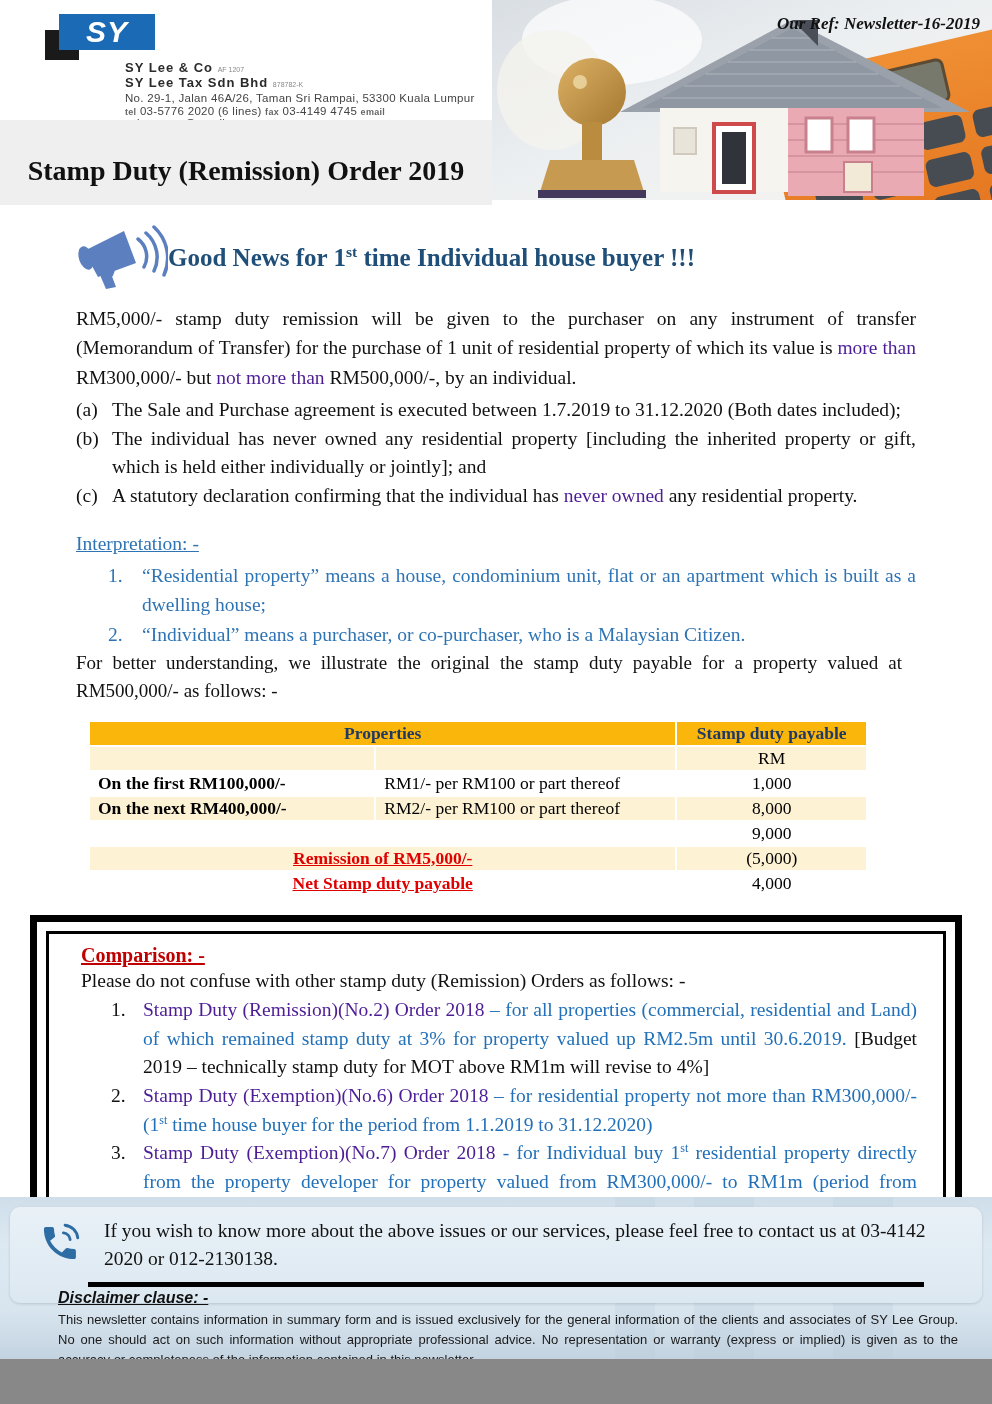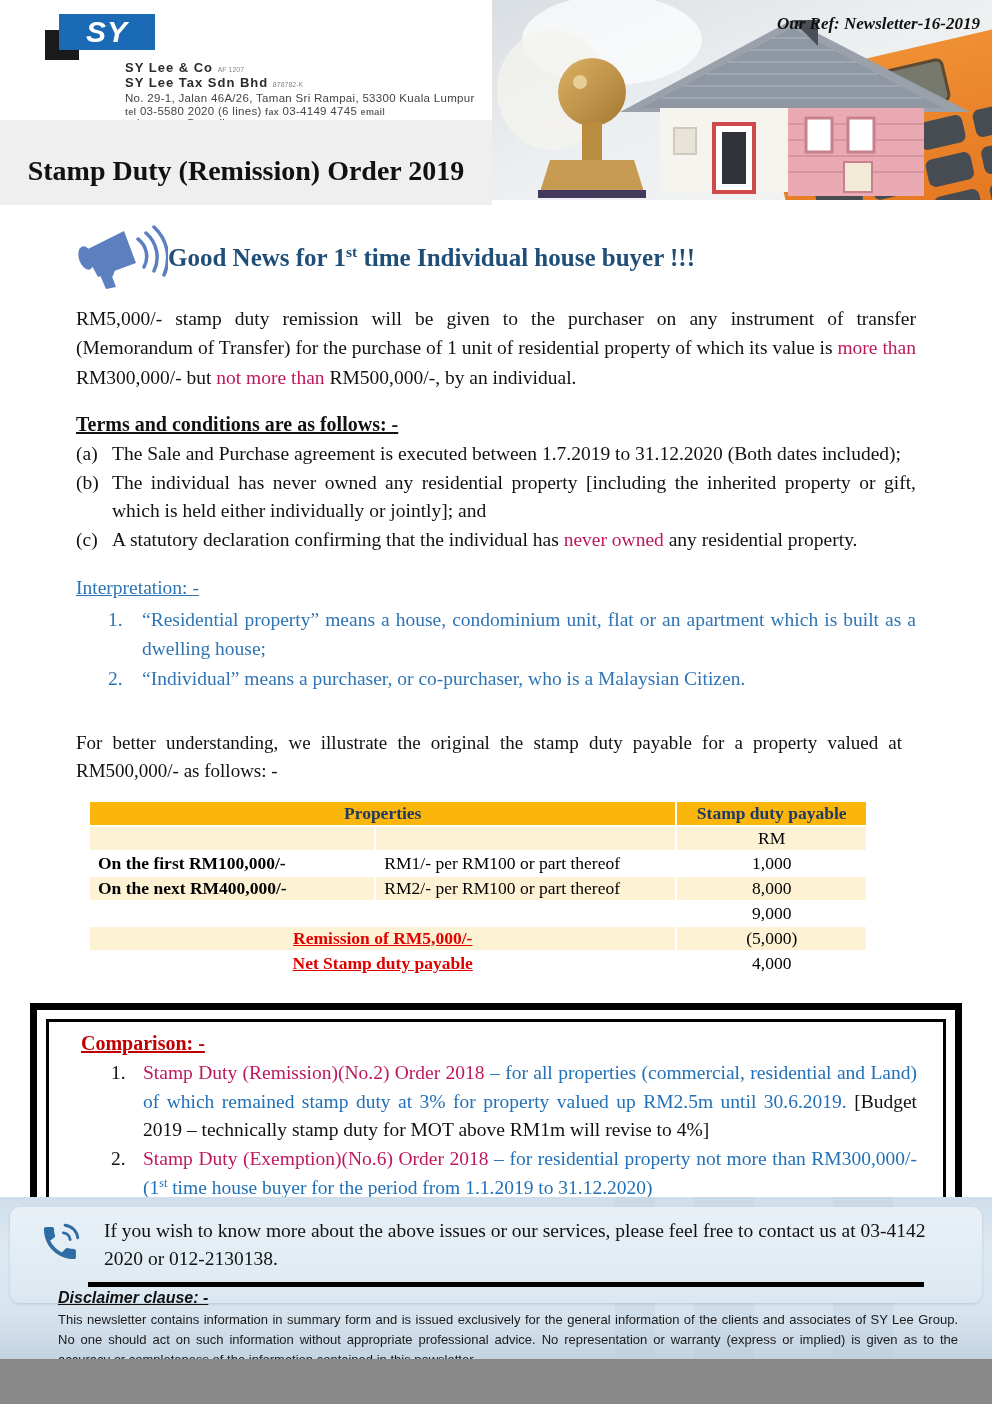--- a/index.html
+++ b/index.html
@@ -35,48 +35,48 @@
   .hero-photo { display:block; width:500px; height:200px; }
   .our-ref { position:absolute; top:14px; right:12px; font-size:17px; font-weight:bold;
     font-style:italic; color:#111; }
   
   .body-content { padding:0 76px; }
   .good-news-row { display:flex; align-items:center; gap:0; margin-top:20px; }
   .megaphone { width:92px; height:66px; flex:0 0 auto; }
   .good-news-heading { font-size:25px; font-weight:bold; color:#1f4e79; }
   sup { font-size:0.62em; }
   .para { font-size:19.5px; line-height:1.5; text-align:justify; color:#111; margin-top:13px; }
-  .red { color:#be185d; }
+  .red { color:#4c1d95; }
   .terms-heading { margin-top:21px; font-size:20px; font-weight:bold; color:#111;
     text-decoration:underline; }
   .hang-item { display:grid; grid-template-columns:36px 1fr; font-size:19.5px; line-height:1.48;
     color:#111; }
   .hang-item .txt { text-align:justify; }
   .terms-list { margin-top:4px; }
   .interp { margin-top:22px; }
   .interp-heading { font-size:19.5px; color:#2e74b5; text-decoration:underline; }
   .interp-list { margin-top:6px; margin-left:32px; }
   .interp-item { display:grid; grid-template-columns:34px 1fr; font-size:19.5px; line-height:1.5;
     color:#2e74b5; }
   .interp-item .txt { text-align:justify; }
-  .illustrate { margin-top:36px; font-size:19px; line-height:1.5; text-align:justify; color:#111;
+  .illustrate { font-size:19px; line-height:1.5; text-align:justify; color:#111;
     padding-right:14px; }
   
   table.duty { border-collapse:collapse; margin:14px 0 0 12px; width:780px;
     font-size:17.5px; border:2px solid #dba73c; }
   table.duty td, table.duty th { border:2px solid #fff; padding:1px 8px; height:24px; }
   .th-orange { background:#fbb60b; color:#1f3864; font-weight:bold; text-align:center; }
   .row-cream td { background:#fdf2d4; }
   .row-white td { background:#fff; }
   td.c1 { width:287px; font-weight:bold; }
   td.c2 { width:302px; padding-left:14px; }
   td.c3 { width:191px; text-align:center; }
   td.red-center { text-align:center; font-weight:bold; color:#e00000;text-decoration:underline; }
   
-  .comparison-outer { margin:26px 30px 0 30px; border:7px solid #000; background:#fff; padding:9px; }
+  .comparison-outer { margin:18px 30px 0 30px; border:7px solid #000; background:#fff; padding:9px; }
   .comparison-inner { border:3px solid #000; padding:10px 26px 22px 32px; }
   .comparison-heading { font-size:20px; font-weight:bold; color:#c00000; text-decoration:underline; }
   .comparison-intro { font-size:19.5px; color:#111; margin-top:3px; }
   .comp-list { margin-top:4px; margin-left:30px; }
   .comp-item { display:grid; grid-template-columns:32px 1fr; font-size:19.5px; line-height:1.47;
     color:#111; }
   .comp-item .txt { text-align:justify; }
   .blue { color:#2270b8; }
   
   .footer-band { position:absolute; left:0; bottom:0; width:100%; height:162px;
@@ -113,21 +113,21 @@
             <span class="logo-sy">SY</span>
           </div>
         </div>
       </div>
       <div class="company-block">
         <div class="firm-line"><span>SY Lee &amp; Co</span> <span class="firm-reg">AF 1207</span></div>
         <div class="firm-line"><span>SY Lee Tax Sdn Bhd</span> <span class="firm-reg">878782-K</span></div>
         <div class="addr-line">No. 29-1, Jalan 46A/26, Taman Sri Rampai, 53300 Kuala Lumpur</div>
         <div class="contact-line">
           <span class="contact-label">tel</span>
-          <span>03-5580 2020 (6 lines)</span>
+          <span>03-5776 2020 (6 lines)</span>
           <span class="contact-label">fax</span>
           <span>03-4149 4745</span>
           <span class="contact-label">email</span>
           <span>syleegroup@gmail.com</span>
         </div>
         <div class="website-line">www.sylee.com.my</div>
       </div>
       <div class="title-band">
         <div class="page-title">Stamp Duty (Remission) Order 2019</div>
       </div>
@@ -228,21 +228,20 @@
           <path d="M62 14 A22 22 0 0 1 68 42"></path>
           <path d="M70 8 A32 32 0 0 1 78 46"></path>
           <path d="M78 2 A42 42 0 0 1 88 50"></path>
         </g>
       </svg>
       <div class="good-news-heading"><span>Good News for 1</span><sup>st</sup><span> time Individual house buyer !!!</span></div>
     </div>
 
     <p class="para"><span>RM5,000/- stamp duty remission will be given to the purchaser on any instrument of transfer (Memorandum of Transfer) for the purchase of 1 unit of residential property of which its value is </span><span class="red">more than</span><span> RM300,000/- but </span><span class="red">not more than</span><span> RM500,000/-, by an individual.</span></p>
 
-    <div class="terms-heading">Terms and conditions are as follows: -</div>
     <div class="terms-list">
       <div class="hang-item">
         <span>(a)</span>
         <span class="txt">The Sale and Purchase agreement is executed between 1.7.2019 to 31.12.2020 (Both dates included);</span>
       </div>
       <div class="hang-item">
         <span>(b)</span>
         <span class="txt">The individual has never owned any residential property [including the inherited property or gift, which is held either individually or jointly]; and</span>
       </div>
       <div class="hang-item">
@@ -301,20 +300,21 @@
         <td class="red-center" colspan="2">Net Stamp duty payable</td>
         <td class="c3">4,000</td>
       </tr>
     </tbody>
       </table>
   </div>
 
   <div class="comparison-outer">
     <div class="comparison-inner">
       <div class="comparison-heading">Comparison: -</div>
+      <div class="comparison-intro">Please do not confuse with other stamp duty (Remission) Orders as follows: -</div>
       <div class="comp-list">
         <div class="comp-item">
           <span>1.</span>
           <span class="txt"><span class="red">Stamp Duty (Remission)(No.2) Order 2018</span><span class="blue"> – for all properties (commercial, residential and Land) of which remained stamp duty at 3% for property valued up RM2.5m until 30.6.2019. </span><span>[Budget 2019 – technically stamp duty for MOT above RM1m will revise to 4%]</span></span>
         </div>
         <div class="comp-item">
           <span>2.</span>
           <span class="txt"><span class="red">Stamp Duty (Exemption)(No.6) Order 2018</span><span class="blue"> – for residential property not more than RM300,000/- (1</span><sup class="blue">st</sup><span class="blue"> time house buyer for the period from 1.1.2019 to 31.12.2020)</span></span>
         </div>
         <div class="comp-item">

